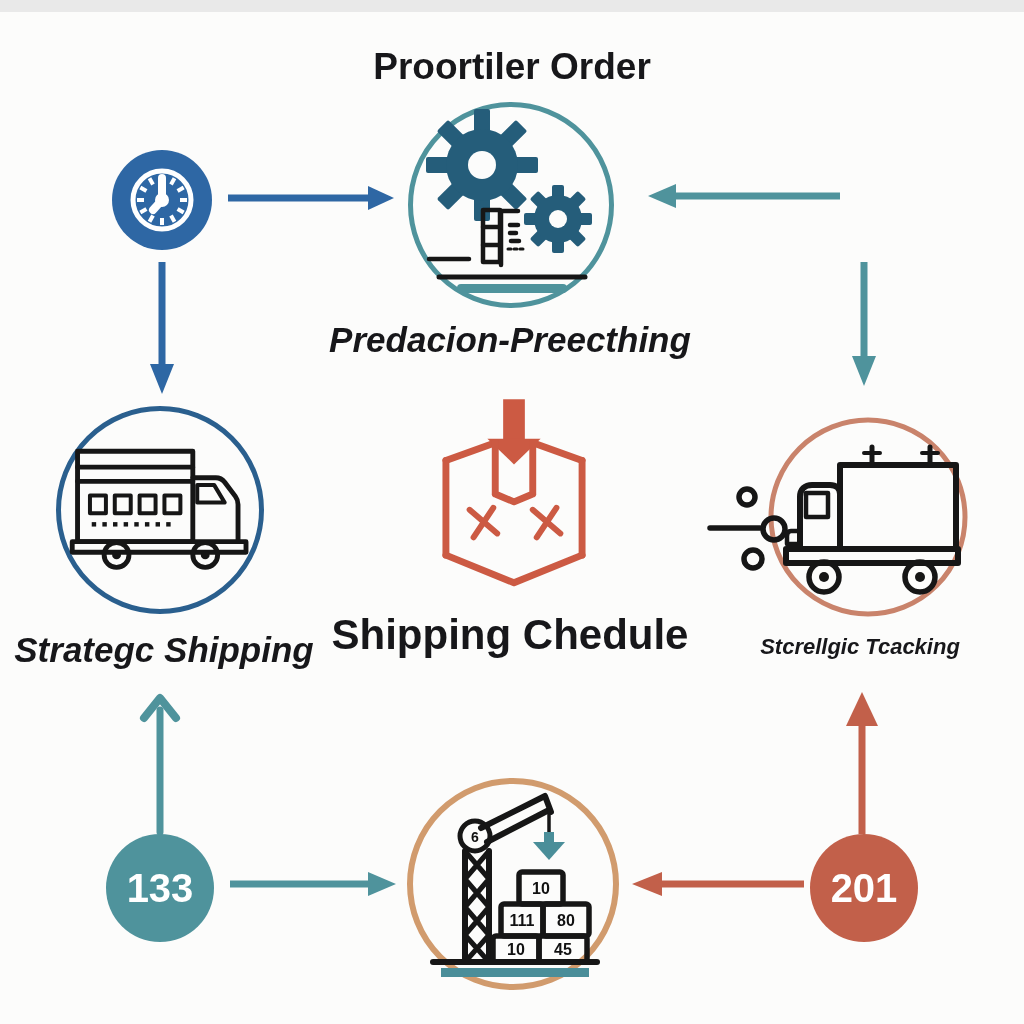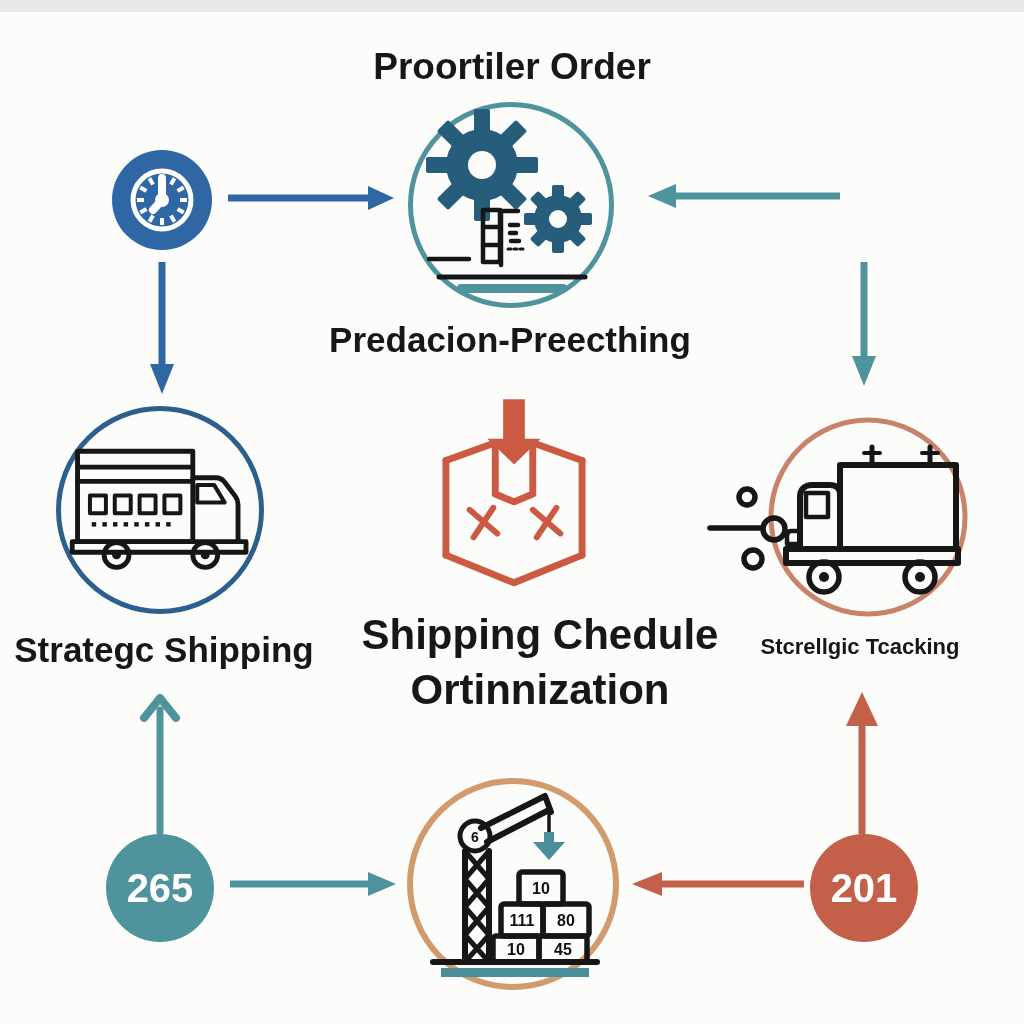--- a/index.html
+++ b/index.html
@@ -8,27 +8,27 @@
     background:var(--paper,#fcfcfb);
     font-family:"Liberation Sans", sans-serif;
     overflow:hidden;
   }
   .title{
     position:absolute;top:34px;left:512px;transform:translateX(-50%);
     font-size:37px;font-weight:700;color:var(--ink,#17171a);white-space:nowrap;
   }
   .node-label{
     position:absolute;transform:translateX(-50%);
-    font-weight:700;color:var(--ink,#17171a);white-space:nowrap;
+    font-weight:700;color:var(--ink,#17171a);white-space:nowrap;font-style:italic;
   }
   .prod-label{top:308px;left:510px;font-size:35px;}
   .plan-label{top:618px;left:164px;font-size:35px;}
   .track-label{top:622px;left:860px;font-size:22px;}
   .center-title{
-    position:absolute;top:596px;left:540px;transform:translateX(-50%);
+    position:absolute;top:596px;left:510px;transform:translateX(-50%);
     width:520px;text-align:center;font-size:42px;font-weight:700;
     color:var(--ink,#17171a);line-height:1.3;
   }
   .circle{position:absolute;border-radius:50%;box-sizing:border-box;}
   .prod-circle{left:408px;top:90px;width:206px;height:206px;border:5px solid var(--teal,#4f939c);}
   .plan-circle{left:56px;top:394px;width:208px;height:208px;border:5px solid var(--steel,#2a5f8e);}
   .load-circle{left:407px;top:766px;width:212px;height:212px;border:6px solid var(--tan,#d19b6d);}
   .badge{
     position:absolute;border-radius:50%;display:flex;align-items:center;justify-content:center;
     color:#fff;font-weight:700;
@@ -180,21 +180,20 @@
       <path d="M6,62 L56,44 M94,44 L144,62"></path>
       <path d="M6,62 V158 M144,62 V158"></path>
       <path d="M6,158 L75,186 L144,158"></path>
       <path d="M56,44 V96 M94,44 V96 M56,96 L75,104 L94,96"></path>
       <path d="M30,112 L58,136 M54,110 L34,140" stroke-width="6"></path>
       <path d="M94,112 L122,136 M118,110 L98,140" stroke-width="6"></path>
     </g>
   </svg>
   <div class="center-title">
     <div>Shipping Chedule</div>
-    <div>Ortinnization</div>
   </div>
 
   <svg class="abs" style="left:690px;top:395px" width="300" height="230" viewBox="0 0 300 230">
     <circle cx="178" cy="110" r="97" fill="none" stroke="var(--salmon,#c9836b)" stroke-width="5"></circle>
     <g class="ink-stroke" stroke-width="5.5">
       <circle cx="57" cy="90" r="8"></circle>
       <circle cx="84" cy="122" r="11"></circle>
       <circle cx="63" cy="152" r="9"></circle>
       <path d="M20,121 H70"></path>
     </g>
@@ -250,21 +249,21 @@
       <text class="crate-txt" x="109" y="142">111</text>
       <text class="crate-txt" x="153" y="142">80</text>
       <text class="crate-txt" x="103" y="171">10</text>
       <text class="crate-txt" x="150" y="171">45</text>
       <path d="M20,178 H184" class="ink-stroke" stroke-width="6"></path>
       <rect x="28" y="184" width="148" height="9" fill="var(--teal2,#4a8e99)"></rect>
     </svg>
   </div>
 
   <div class="badge b151">
-    <span>265</span>
+    <span>133</span>
   </div>
   <div class="badge b201">
     <span>201</span>
   </div>
 
   <svg class="abs teal-a" style="left:228px;top:856px" width="172" height="32" viewBox="0 0 172 32">
     <line x1="2" y1="16" x2="140" y2="16"></line>
       <polygon points="140,4 168,16 140,28"></polygon>
   </svg>
   <svg class="abs red-a" style="left:628px;top:856px" width="178" height="32" viewBox="0 0 178 32">

